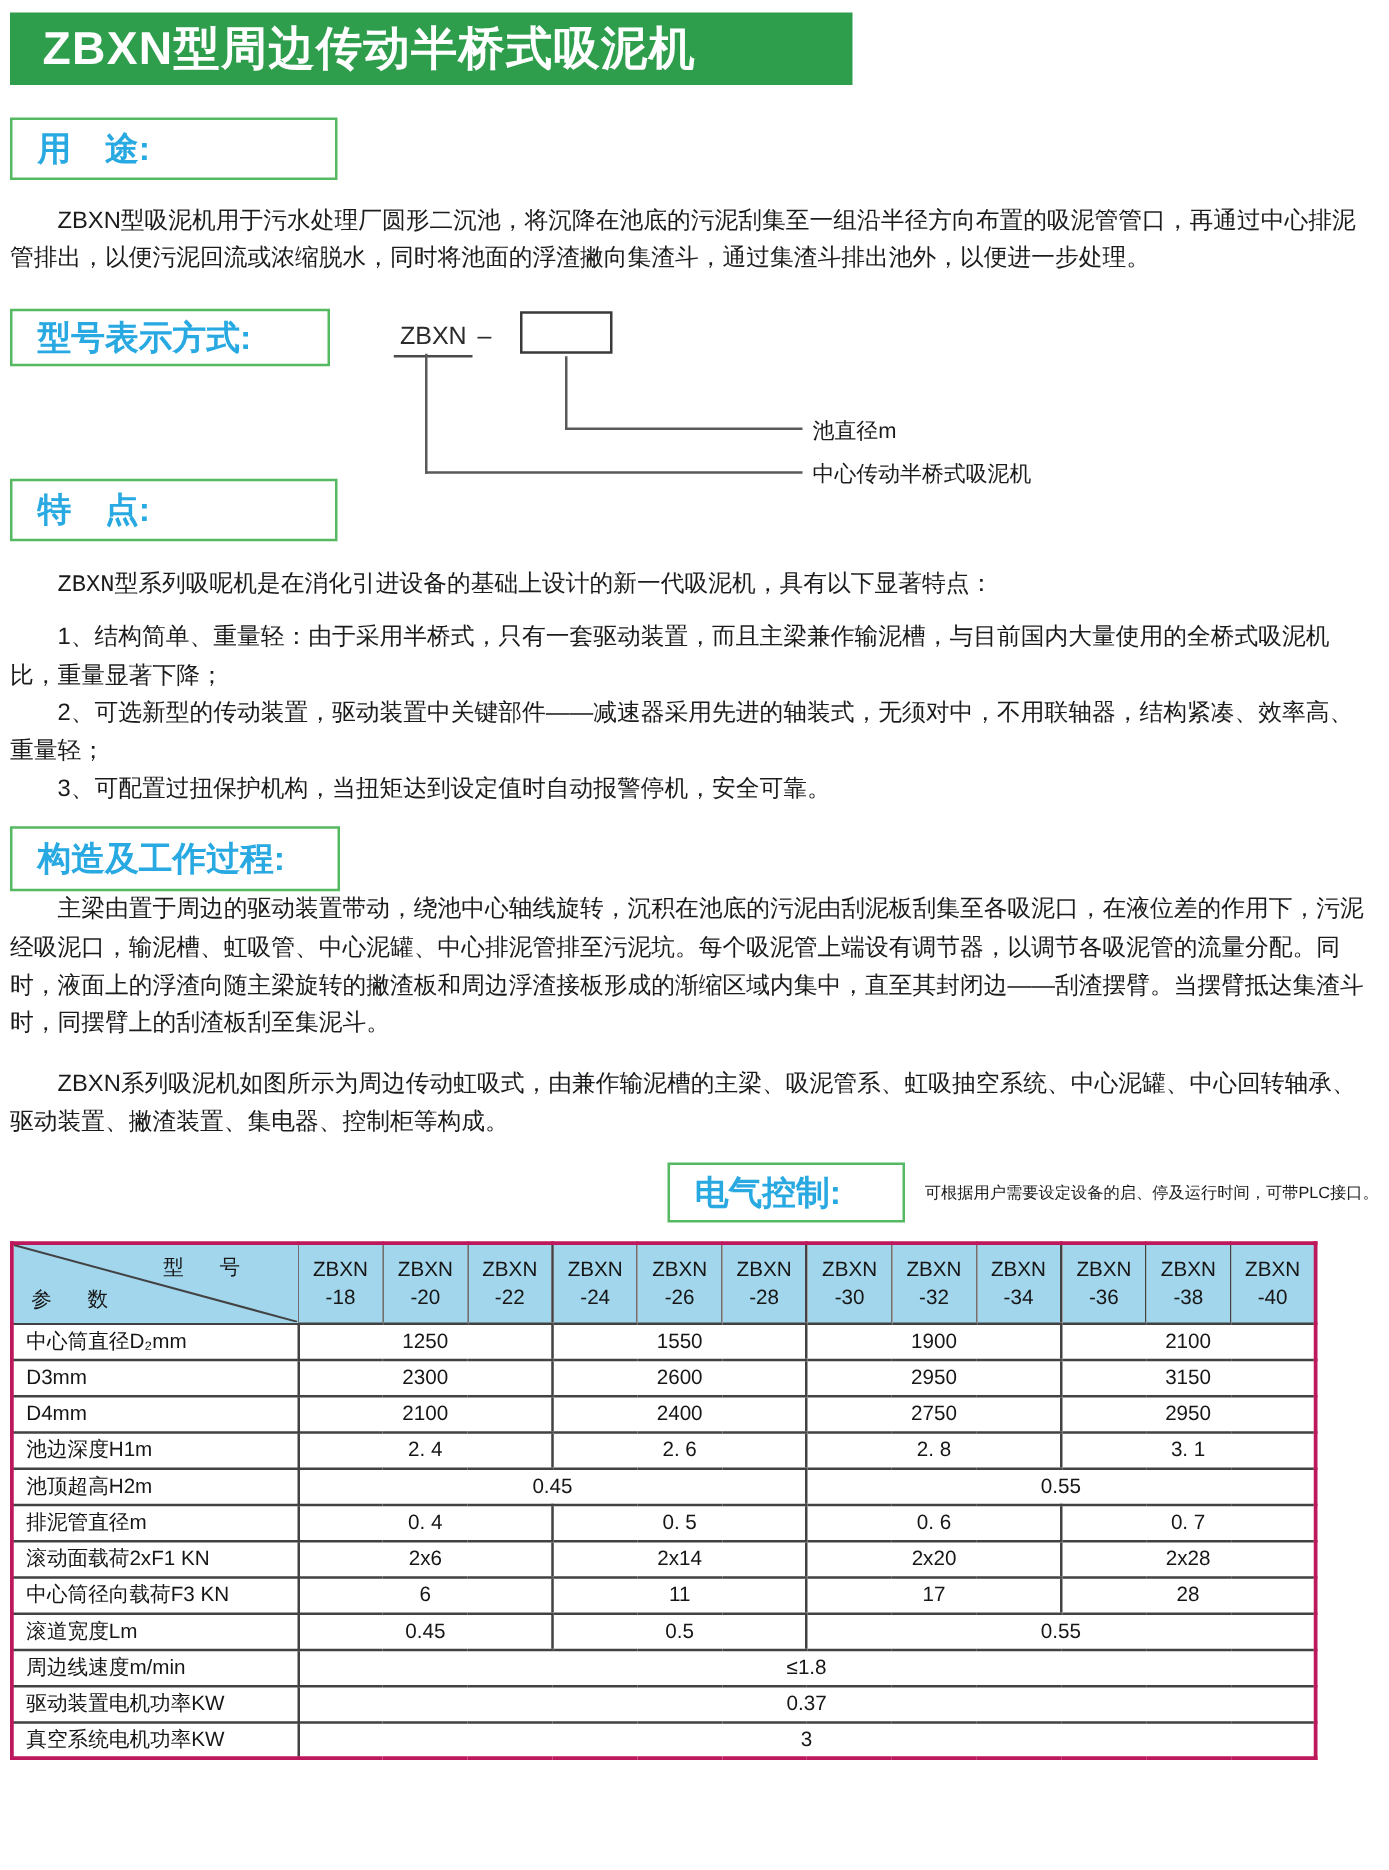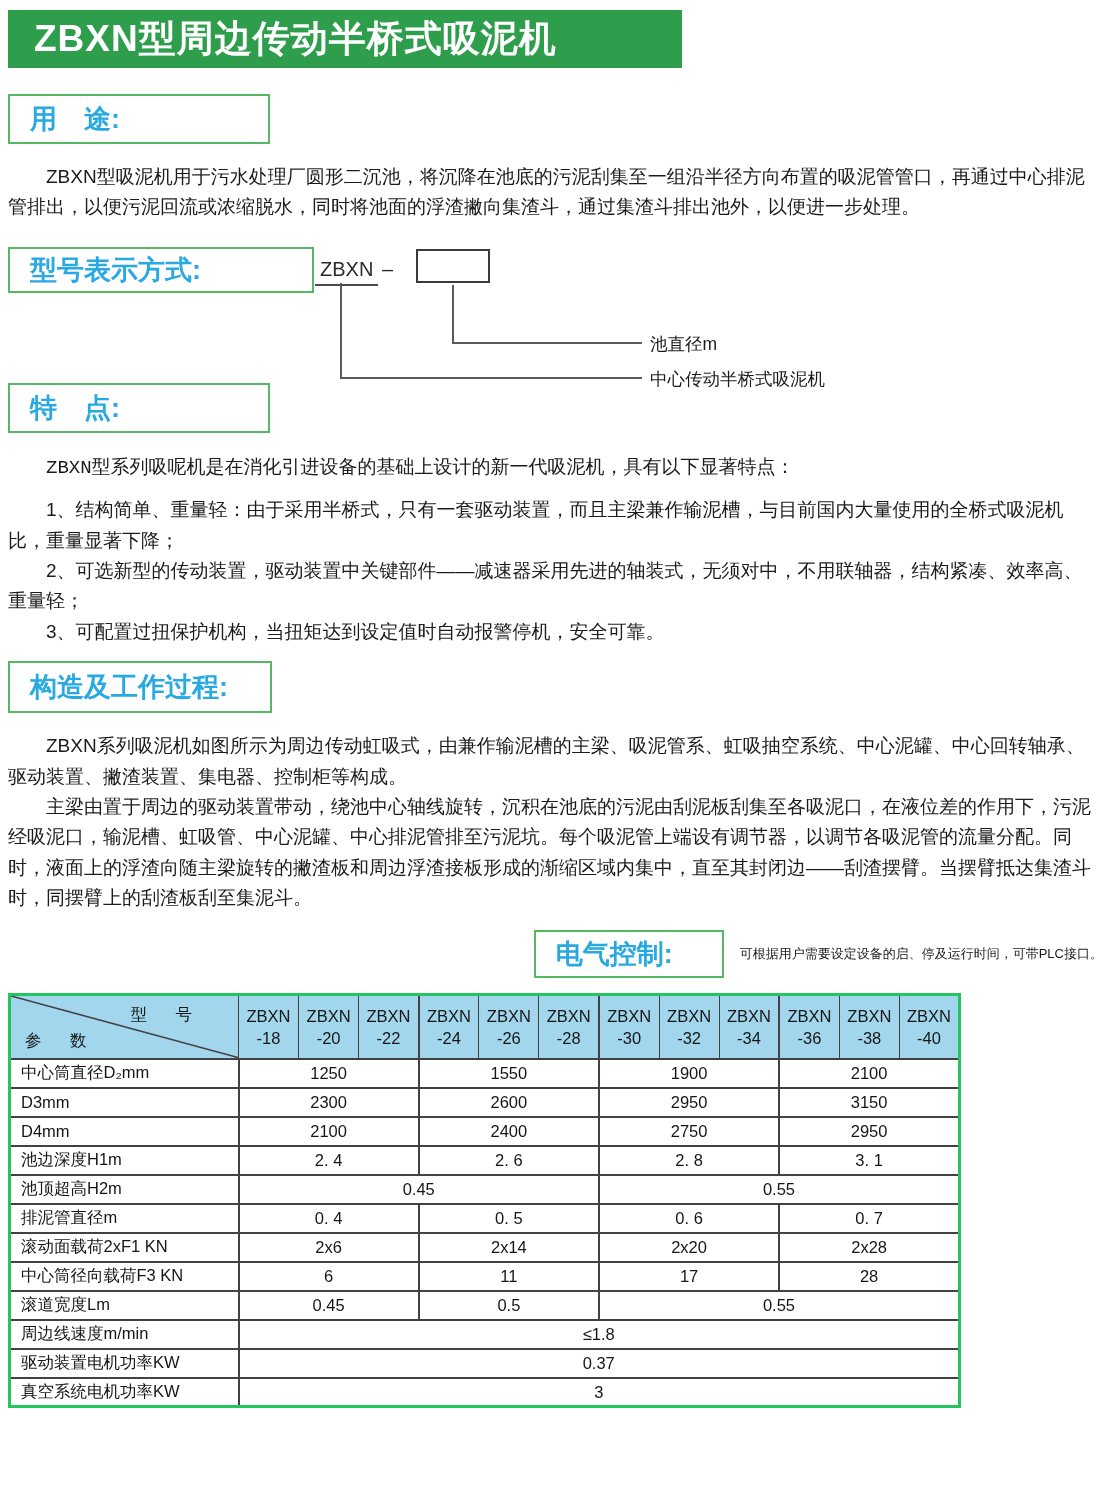--- a/index.html
+++ b/index.html
@@ -36,21 +36,21 @@
     border: 2px solid var(--section-border-green, #55B962);
     color: var(--heading-blue, #29A9E1);
     font-weight: bold;
     font-size: 27px;
     display: flex;
     align-items: center;
     padding-left: 20px;
     background: #fff;
   }
   .w262 { width: 262px; height: 50px; }
-  .w262s { width: 306px; height: 46px; }
+  .w262s { width: 256px; height: 46px; }
   .w264 { width: 264px; height: 52px; }
   .w190 { width: 190px; height: 48px; }
 
   
   .para {
     margin: 0 8px 0 0;
     font-size: 19px;
     line-height: 1.6;
     text-indent: 2em;
     color: #1b1b1b;
@@ -85,23 +85,23 @@
   .lbl2 { left: 642px; top: 120px; }
 
   
   .elec-row { display: flex; align-items: center; margin-top: 17px; justify-content: flex-end; }
   .elec-text { font-size: 13px; margin-left: 16px; color: #1b1b1b; }
 
   
   .spec-table {
     border-collapse: collapse;
     table-layout: fixed;
-    width: 953px;
+    width: 1046px;
     margin-top: 15px;
-    border: 3px solid #22c55e;
+    border: 3px solid #be185d;
     font-size: 16.5px;
     color: #161616;
   }
   .col-param { width: 229px; }
   .spec-table th, .spec-table td {
     border: 1px solid #424242;
     border-top-width: 2px;
     border-bottom-width: 2px;
     height: 29px;
     font-weight: normal;
@@ -160,22 +160,22 @@
     <span>特　点:</span>
   </div>
   <p class="para mt20">ZBXN型系列吸呢机是在消化引进设备的基础上设计的新一代吸泥机，具有以下显著特点：</p>
   <p class="para mt12">1、结构简单、重量轻：由于采用半桥式，只有一套驱动装置，而且主梁兼作输泥槽，与目前国内大量使用的全桥式吸泥机比，重量显著下降；</p>
   <p class="para">2、可选新型的传动装置，驱动装置中关键部件——减速器采用先进的轴装式，无须对中，不用联轴器，结构紧凑、效率高、重量轻；</p>
   <p class="para">3、可配置过扭保护机构，当扭矩达到设定值时自动报警停机，安全可靠。</p>
 
   <div class="section-box w264 mt14">
     <span>构造及工作过程:</span>
   </div>
+  <p class="para">主梁由置于周边的驱动装置带动，绕池中心轴线旋转，沉积在池底的污泥由刮泥板刮集至各吸泥口，在液位差的作用下，污泥经吸泥口，输泥槽、虹吸管、中心泥罐、中心排泥管排至污泥坑。每个吸泥管上端设有调节器，以调节各吸泥管的流量分配。同时，液面上的浮渣向随主梁旋转的撇渣板和周边浮渣接板形成的渐缩区域内集中，直至其封闭边——刮渣摆臂。当摆臂抵达集渣斗时，同摆臂上的刮渣板刮至集泥斗。</p>
   <p class="para mt18">ZBXN系列吸泥机如图所示为周边传动虹吸式，由兼作输泥槽的主梁、吸泥管系、虹吸抽空系统、中心泥罐、中心回转轴承、驱动装置、撇渣装置、集电器、控制柜等构成。</p>
-  <p class="para">主梁由置于周边的驱动装置带动，绕池中心轴线旋转，沉积在池底的污泥由刮泥板刮集至各吸泥口，在液位差的作用下，污泥经吸泥口，输泥槽、虹吸管、中心泥罐、中心排泥管排至污泥坑。每个吸泥管上端设有调节器，以调节各吸泥管的流量分配。同时，液面上的浮渣向随主梁旋转的撇渣板和周边浮渣接板形成的渐缩区域内集中，直至其封闭边——刮渣摆臂。当摆臂抵达集渣斗时，同摆臂上的刮渣板刮至集泥斗。</p>
 
   <div class="elec-row">
     <div class="section-box w190">
       <span>电气控制:</span>
     </div>
     <span class="elec-text">可根据用户需要设定设备的启、停及运行时间，可带PLC接口。</span>
   </div>
 
   <table class="spec-table">
     <colgroup>

